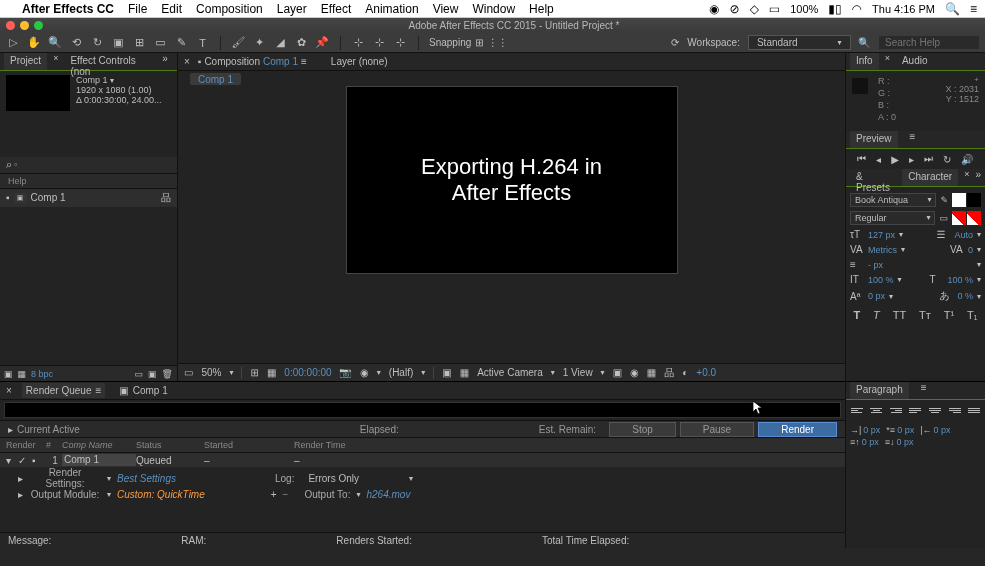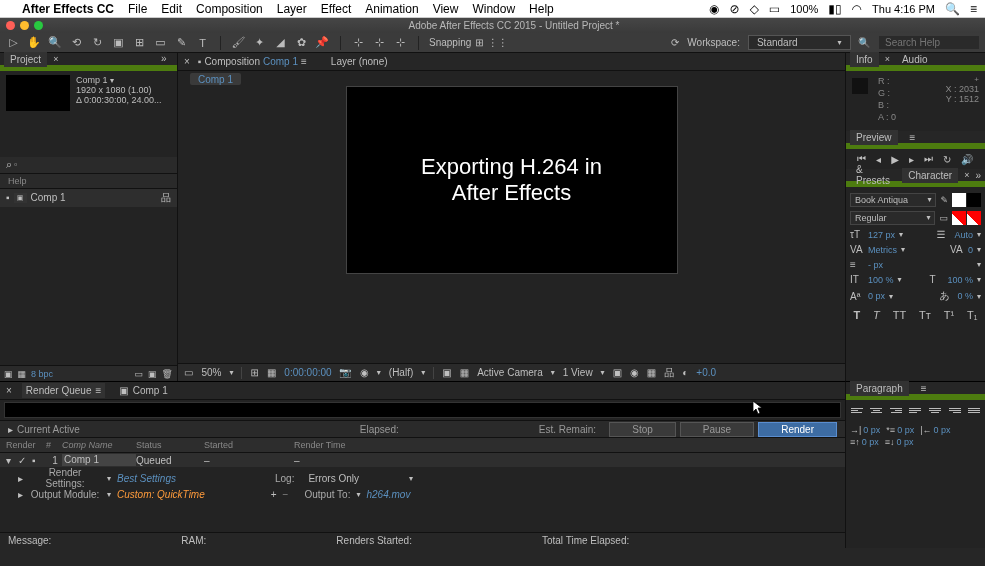--- a/index.html
+++ b/index.html
@@ -29,21 +29,21 @@
 .toolbar .workspace { margin-left: auto; display: flex; align-items: center; gap: 8px; font-size: 10px; }
 .toolbar .workspace .drop { background: #2a2a2a; padding: 1px 8px; border: 1px solid #555; display: flex; align-items: center; gap: 40px; }
 .toolbar .search-ws { background: #2a2a2a; border: none; color: #bbb; padding: 1px 6px; width: 100px; font-size: 10px; }
 
 
 .main { display: flex; height: 328px; }
 .left-col { width: 178px; display: flex; flex-direction: column; border-right: 1px solid #111; background: #232323; }
 .center-col { flex: 1; display: flex; flex-direction: column; background: #232323; }
 .right-col { width: 140px; display: flex; flex-direction: column; background: #232323; border-left: 1px solid #111; }
 
-.panel-tabs { background: #262626; height: 18px; display: flex; align-items: center; padding: 0 4px; gap: 6px; border-bottom: 6px solid #4d7c0f; font-size: 10px; }
+.panel-tabs { background: #262626; height: 18px; display: flex; padding: 0 4px; gap: 6px; border-bottom: 1px solid #4d7c0f; font-size: 10px; }
 .panel-tabs .tab { padding: 2px 6px; }
 .panel-tabs .tab.active { background: #323232; }
 .panel-tabs .close { font-size: 9px; }
 .panel-tabs .menu-lines { margin-left: auto; width: 12px; height: 12px; display: flex; flex-direction: column; gap: 2px; }
 
 .project-body { flex: 1; display: flex; flex-direction: column; }
 .comp-preview { display: flex; padding: 4px 6px; gap: 6px; height: 46px; }
 .comp-thumb { width: 64px; height: 36px; background: #000; }
 .comp-info { display: flex; flex-direction: column; font-size: 9px; gap: 0px; }
 .search-row { display: flex; align-items: center; padding: 2px 6px; background: #2a2a2a; height: 16px; }
@@ -217,20 +217,21 @@
     <input class="search-ws" placeholder="Search Help" style="">
   </div>
 </div>
 
 <div class="main">
 
   <div class="left-col">
     <div class="panel-tabs">
       <span class="tab active">Project</span>
       <span class="close">×</span>
+      <span class="tab">Effect Controls (non</span>
       <span class="menu-lines">»</span>
     </div>
     <div class="project-body">
       <div class="comp-preview">
         <div class="comp-thumb"></div>
         <div class="comp-info">
           <span><span>Comp 1</span> <span class="chev">▾</span></span>
           <span>1920 x 1080 (1.00)</span>
           <span>Δ 0:00:30:00, 24.00...</span>
         </div>

